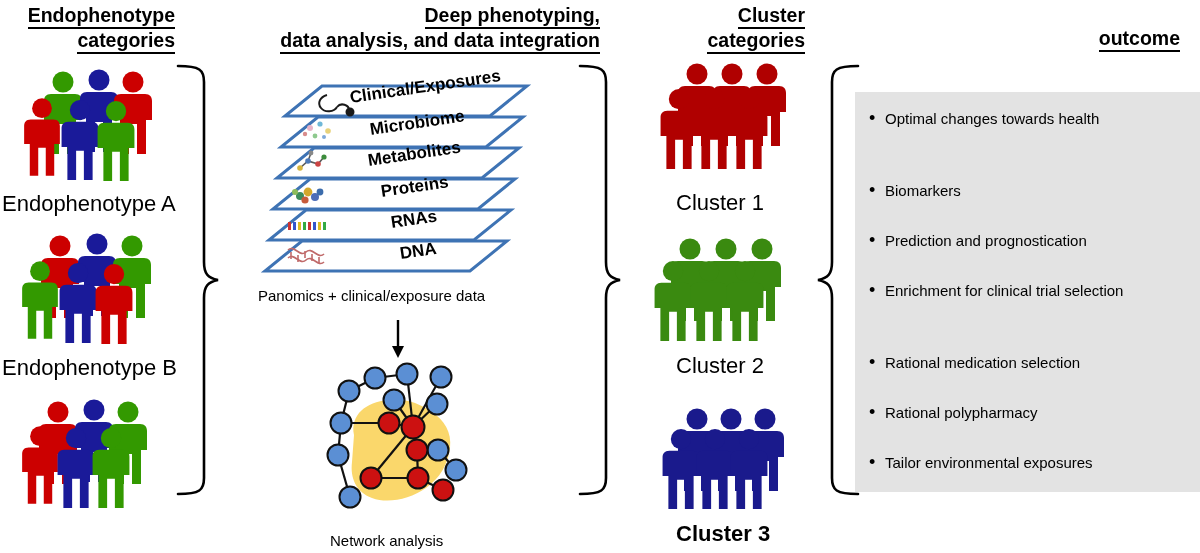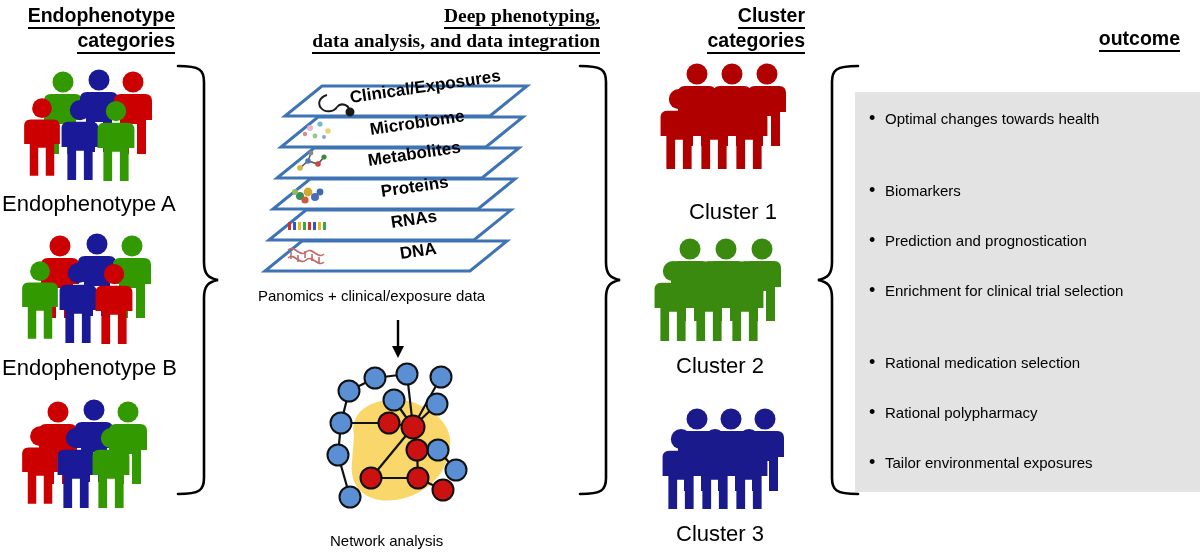--- a/index.html
+++ b/index.html
@@ -30,21 +30,21 @@
     font-size: 19.5px;
     line-height: 23px;
     color: #000;
   }
   .col-header span {
     display: inline-block;
     border-bottom: 2.5px solid #000;
     padding-bottom: 0px;
   }
   #hdr-endophenotype { left: 0px;   top: 4px;  width: 175px; }
-  #hdr-deep          { left: 200px; top: 4px;  width: 400px; font-family: Liberation Serif, serif; }
+  #hdr-deep          { left: 200px; top: 4px;  width: 400px; }
   #hdr-cluster       { left: 640px; top: 4px;  width: 165px; }
   #hdr-precision     { left: 880px; top: 4px;  width: 300px; }
   .group-label {
     position: absolute;
     font-size: 22px;
     line-height: 22px;
     text-align: left;
     white-space: nowrap;
     color: #000;
   }
@@ -335,23 +335,23 @@
   <div class="layer-label" style="left:381px; top:182px; transform:rotate(-8.3deg);">Proteins</div>
   <div class="layer-label" style="left:391px; top:213px; transform:rotate(-8.3deg);">RNAs</div>
   <div class="layer-label" style="left:400px; top:244px; transform:rotate(-8.3deg);">DNA</div>
 
   <div class="plain-caption" id="panomics-caption">Panomics + clinical/exposure data</div>
   <div class="plain-caption" id="network-caption">Network analysis</div>
 
   <div class="group-label" style="left:2px; top:193px;">Endophenotype A</div>
   <div class="group-label" style="left:2px; top:357px;">Endophenotype B</div>
 
-  <div class="group-label" style="left:676px; top:201px;margin-left:13px;">Cluster 1</div>
+  <div class="group-label" style="left:676px; top:192px;">Cluster 1</div>
   <div class="group-label" style="left:676px; top:355px;">Cluster 2</div>
-  <div class="group-label" style="left:676px; top:523px;">Cluster 3</div>
+  <div class="group-label" style="left:676px; top:523px;font-weight:bold;">Cluster 3</div>
 
   <div id="outcome-panel">
     <div class="bullet-row" style="top:14px;">
       <div class="bullet-dot">•</div>
       <div class="bullet-text">Optimal changes towards health</div>
     </div>
     <div class="bullet-row" style="top:86px;">
       <div class="bullet-dot">•</div>
       <div class="bullet-text">Biomarkers</div>
     </div>

